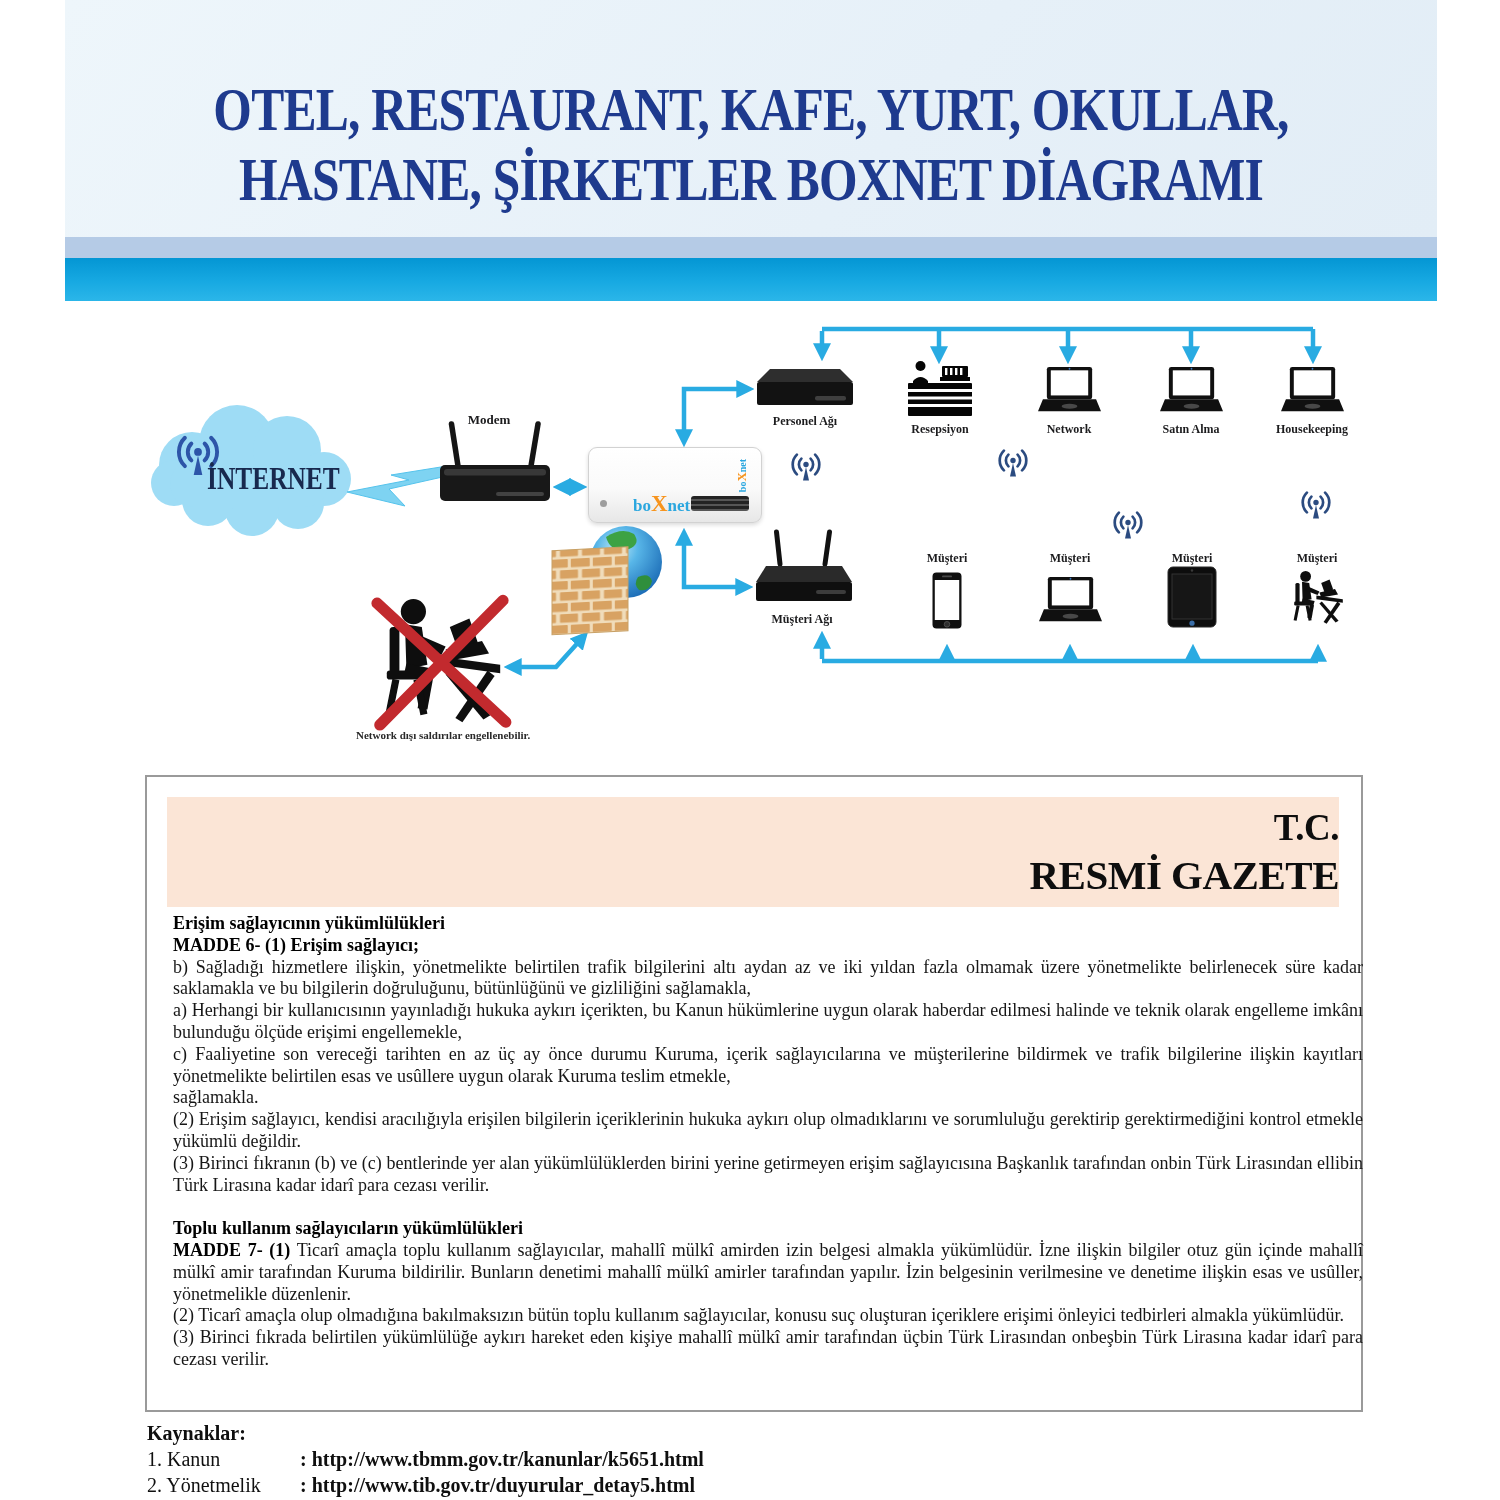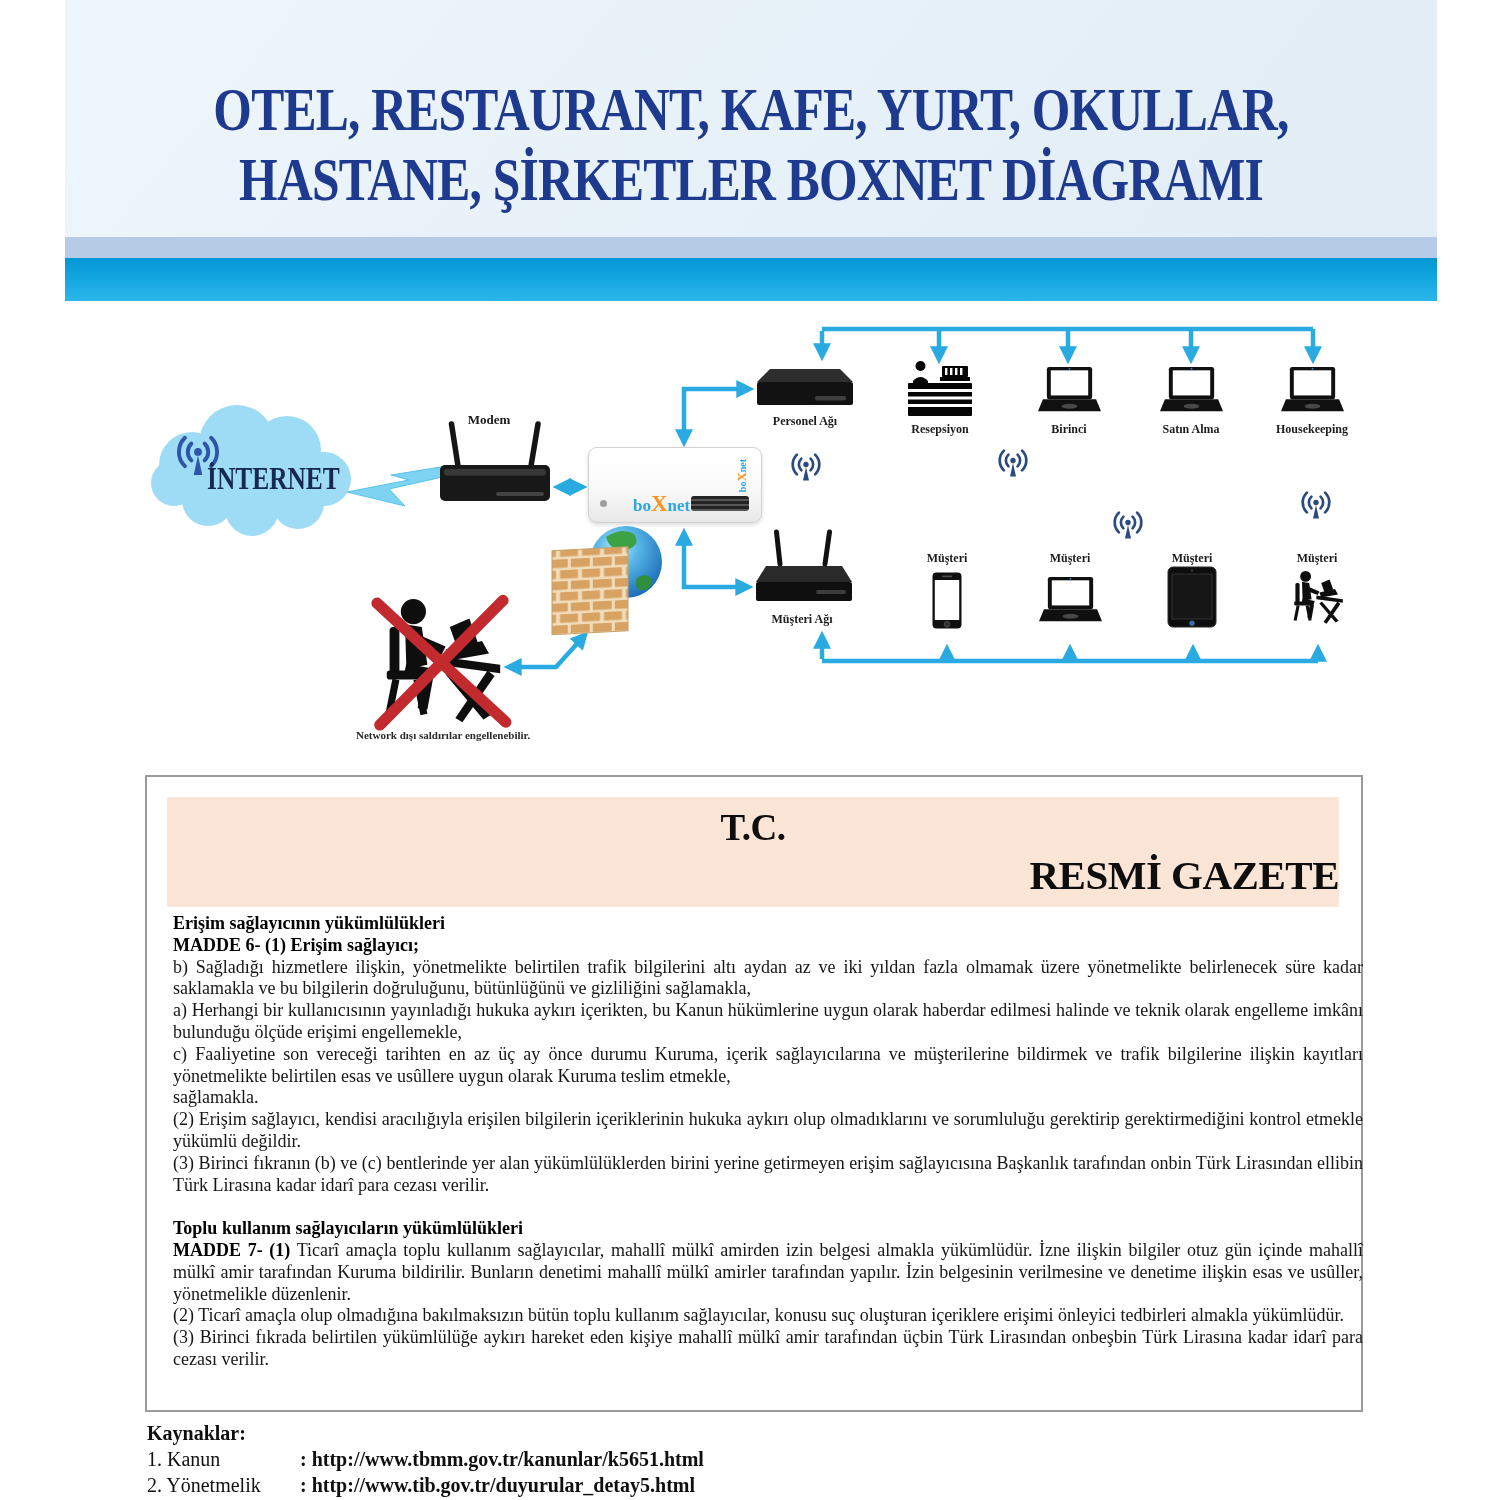--- a/index.html
+++ b/index.html
@@ -35,21 +35,21 @@
                background:repeating-linear-gradient(180deg,#232323 0 3px,#565656 3px 5px);}
   .boxnet-screw{position:absolute;left:11px;top:52px;width:7px;height:7px;border-radius:50%;background:#9d9d9d;}
   .boxnet-side{position:absolute;right:2px;top:22px;font-weight:bold;font-size:10px;
                transform:rotate(-90deg);transform-origin:center;line-height:10px;}
   .boxnet-side .t1{color:#2ba7df;}
   .boxnet-side .tx{color:#f7941d;font-size:13px;}
 
   
   .doc-box{left:145px;top:775px;width:1214px;height:633px;border:2px solid #9a9a9a;background:#fff;}
   .doc-band{left:167px;top:797px;width:1172px;height:110px;background:#fbe5d6;}
-  .doc-band-line1{margin-top:8px;text-align:center;font-size:37px;line-height:46px;
+  .doc-band-line1{margin-top:8px;text-align:right;font-size:37px;line-height:46px;
                   font-weight:bold;color:#0e0e0e;letter-spacing:-0.5px;}
   .doc-band-line2{text-align:right;font-size:41px;line-height:48px;font-weight:bold;
                   color:#0e0e0e;letter-spacing:-0.5px;}
   .doc-body{left:173px;top:913px;width:1190px;font-size:18px;line-height:21.8px;
             color:#161616;text-align:justify;}
   .doc-body p{margin:0;}
   .b{font-weight:bold;color:#000;}
   .gap{height:21.8px;}
 
   
@@ -233,21 +233,21 @@
   <div class="lbl" style="left:805px;top:414px">Personel Ağı</div>
 
   <svg class="abs" style="left:905px;top:360px;width:70px;height:56px" viewBox="0 0 70 56">
       <use href="#reception"></use>
     </svg>
   <div class="lbl" style="left:940px;top:422px">Resepsiyon</div>
 
   <svg class="abs" style="left:1038px;top:366px;width:63px;height:50px" viewBox="0 0 64 50">
       <use href="#laptop"></use>
     </svg>
-  <div class="lbl" style="left:1069px;top:422px">Birinci</div>
+  <div class="lbl" style="left:1069px;top:422px">Network</div>
 
   <svg class="abs" style="left:1160px;top:366px;width:63px;height:50px" viewBox="0 0 64 50">
       <use href="#laptop"></use>
     </svg>
   <div class="lbl" style="left:1191px;top:422px">Satın Alma</div>
 
   <svg class="abs" style="left:1281px;top:366px;width:63px;height:50px" viewBox="0 0 64 50">
       <use href="#laptop"></use>
     </svg>
   <div class="lbl" style="left:1312px;top:422px">Housekeeping</div>

